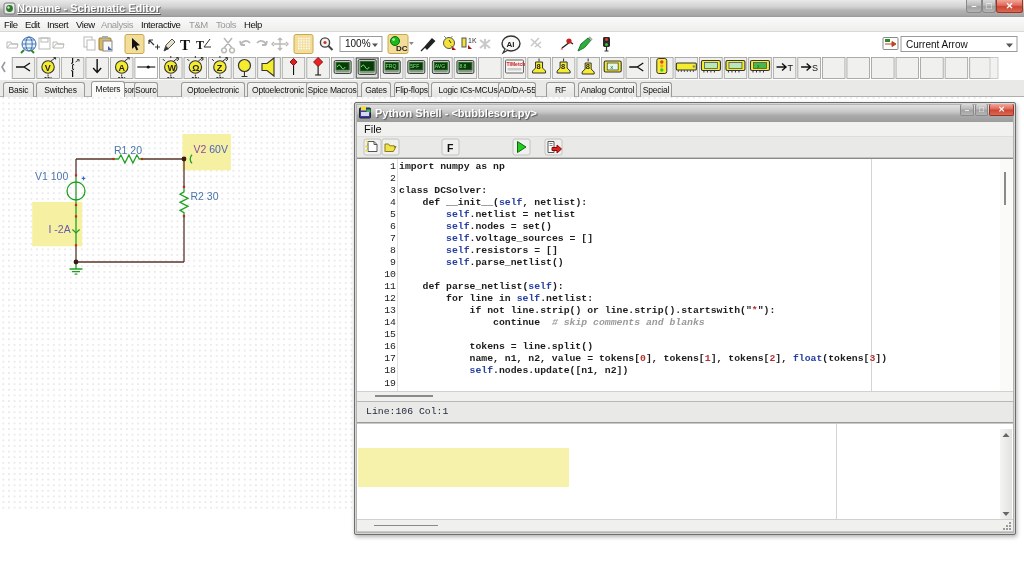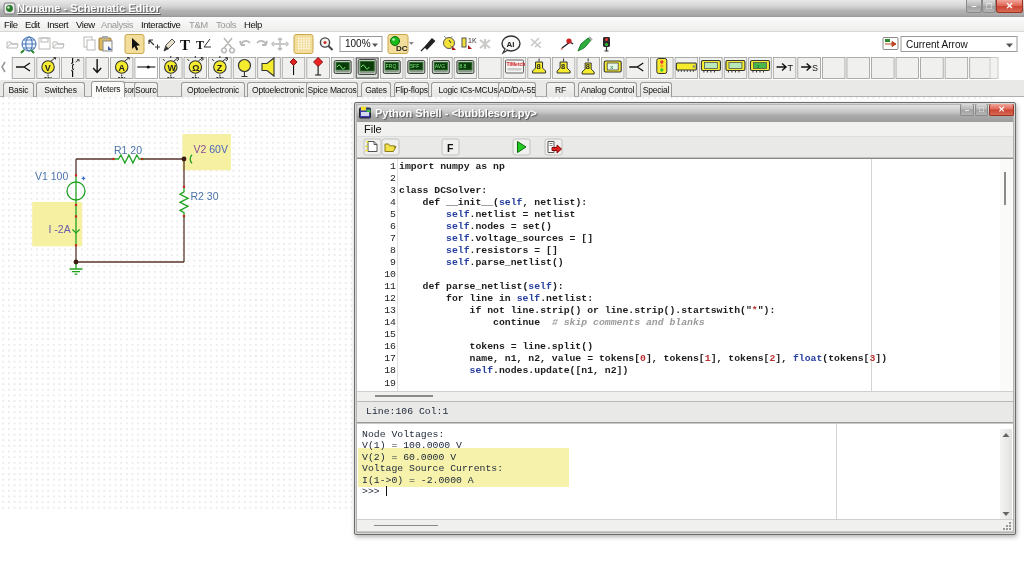--- a/index.html
+++ b/index.html
@@ -368,21 +368,20 @@
 <pre class="abs" style="left:399px;top:160.7px;font-size:9.8px;line-height:12.05px;color:#1c1c1c;font-weight:bold"><b>import</b> numpy <b>as</b> np<br><br><b>class</b> DCSolver:<br>    <b>def</b> __init__(<b style="color:#2840a0">self</b>, netlist):<br>        <b style="color:#2840a0">self</b>.netlist = netlist<br>        <b style="color:#2840a0">self</b>.nodes = set()<br>        <b style="color:#2840a0">self</b>.voltage_sources = []<br>        <b style="color:#2840a0">self</b>.resistors = []<br>        <b style="color:#2840a0">self</b>.parse_netlist()<br><br>    <b>def</b> parse_netlist(<b style="color:#2840a0">self</b>):<br>        <b>for</b> line <b>in</b> <b style="color:#2840a0">self</b>.netlist:<br>            <b>if</b> <b>not</b> line.strip() <b>or</b> line.strip().startswith("<span style="color:#b83030">*</span>"):<br>                <b>continue</b>  <i style="color:#9a9a9a"># skip comments and blanks</i><br><br>            tokens = line.split()<br>            name, n1, n2, value = tokens[<span style="color:#b83030">0</span>], tokens[<span style="color:#b83030">1</span>], tokens[<span style="color:#b83030">2</span>], <b style="color:#2840a0">float</b>(tokens[<span style="color:#b83030">3</span>])<br>            <b style="color:#2840a0">self</b>.nodes.update([n1, n2])<br></pre>
 <div class="abs" style="left:1000px;top:159px;width:12px;height:232px;background:#fafaf8"></div>
 <div class="abs" style="left:1004px;top:172px;width:1.5px;height:33px;background:#8a8a88"></div>
 <div class="abs" style="left:357px;top:391px;width:656px;height:10px;background:#f0f0ee;border-top:1px solid #d0d0ce"></div>
 <div class="abs" style="left:375px;top:395px;width:58px;height:1.5px;background:#8a8a88"></div>
 <div class="abs" style="left:357px;top:401px;width:656px;height:22px;background:#e9e9e7;border-top:1px solid #b8b8b6;border-bottom:1px solid #9a9a98"></div>
 <pre class="abs" style="left:366px;top:406px;font-size:9.8px;color:#222c3c">Line:106 Col:1</pre>
 <div class="abs" style="left:357px;top:424px;width:656px;height:95px;background:#fff"></div>
 <div class="abs" style="left:357.5px;top:448px;width:211px;height:38.5px;background:#f6f2ac"></div>
 <div class="abs" style="left:836px;top:424px;width:1px;height:95px;background:#d4d4d2"></div>
-<pre class="abs" style="left:362px;top:428.7px;font-size:9.8px;line-height:11.5px;color:#222c3c">Node Voltages:<br>V(1) = 100.0000 V<br>V(2) = 60.0000 V<br>Voltage Source Currents:<br>I(1-&gt;0) = -2.0000 A<br>&gt;&gt;&gt; <span style="display:inline-block;width:1.5px;height:10px;background:#111;vertical-align:-2px"></span></pre>
 <div class="abs" style="left:1000px;top:429px;width:12px;height:91px;background:linear-gradient(90deg,#f4f4f2,#e2e2e0)"></div>
 <svg class="abs" style="left:1000px;top:429px" width="12" height="91">
       <path d="M2.5 8 l3.5 -4 3.5 4 z" fill="#666"></path>
       <path d="M2.5 83 l3.5 4 3.5 -4 z" fill="#666"></path>
     </svg>
 <div class="abs" style="left:357px;top:519px;width:656px;height:12px;background:#f0f0ee;border-top:1px solid #d0d0ce"></div>
 <div class="abs" style="left:374px;top:524.5px;width:64px;height:1.5px;background:#8a8a88"></div>
 <svg class="abs" style="left:1002px;top:521px" width="10" height="10">
       <g fill="#9a9a98">
         <rect x="7" y="7" width="2" height="2"></rect>

